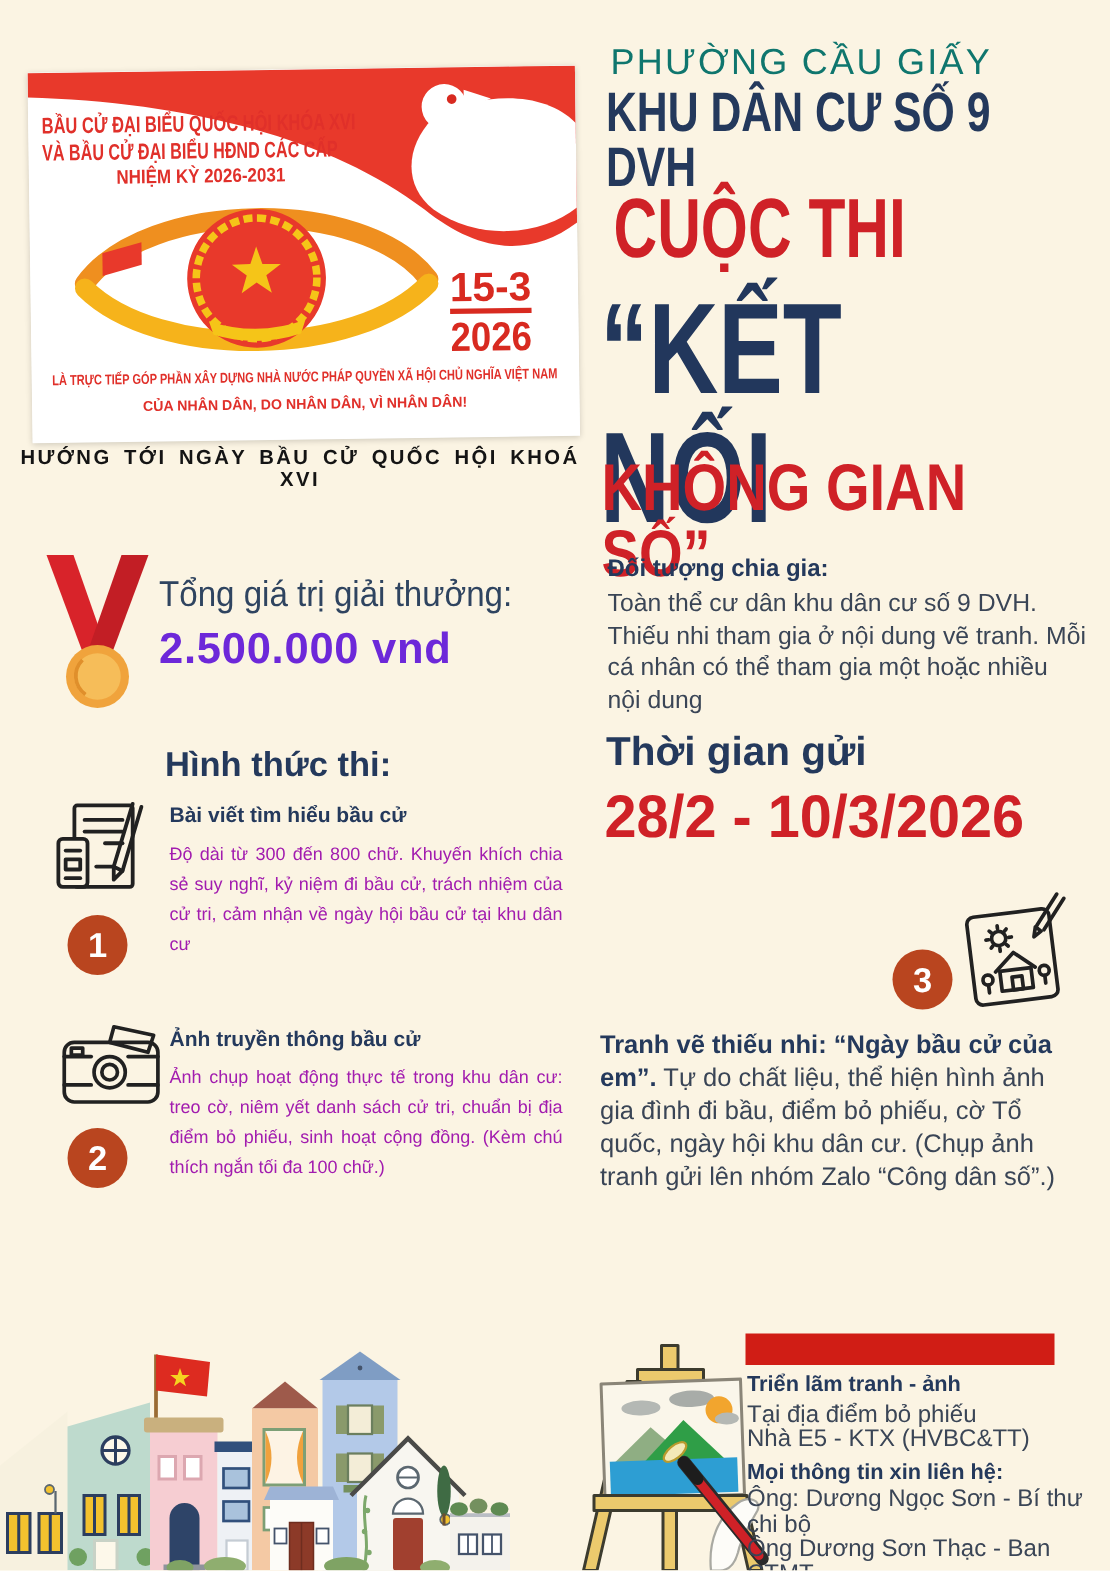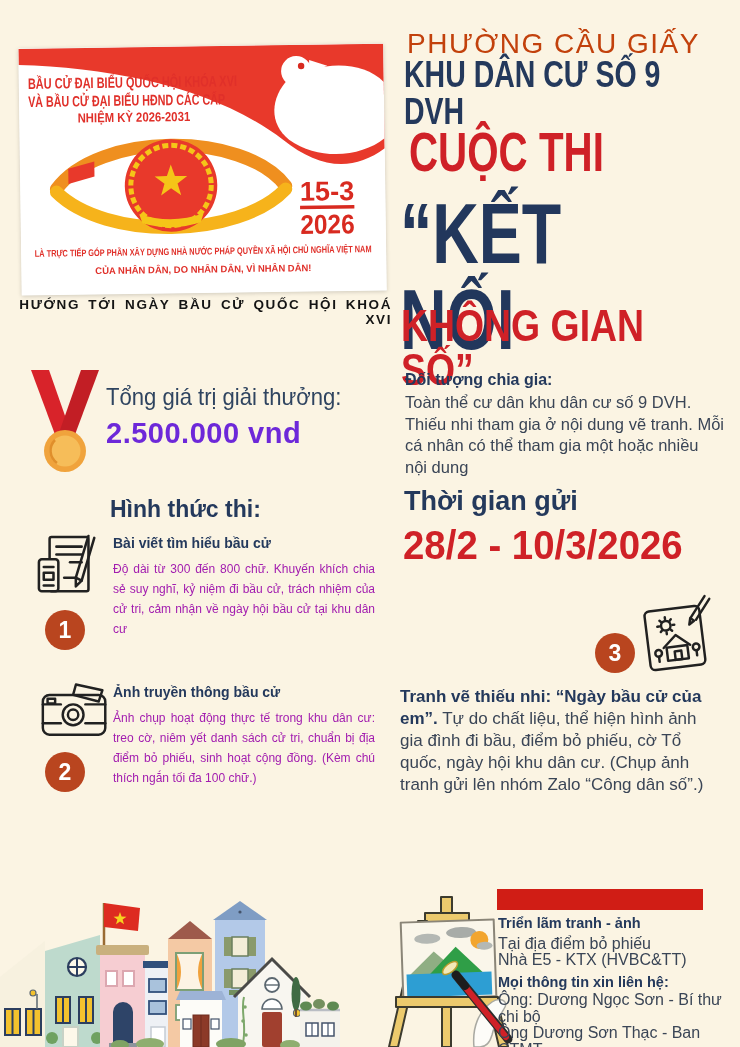--- a/index.html
+++ b/index.html
@@ -4,24 +4,24 @@
 <style>
   html,body{margin:0;padding:0;}
   .canvas{
     position:relative;width:740px;height:1047px;overflow:hidden;
     background:#fbf4e3;font-family:"Liberation Sans",sans-serif;
   }
   .abs{position:absolute;}
   
   .election-poster{left:20px;top:46px;width:365px;height:247px;transform:rotate(-0.8deg);
     box-shadow:0 1px 4px rgba(0,0,0,.18);background:#fff;}
-  .poster-caption{left:8px;top:297px;width:384px;text-align:right;font-size:13.5px;font-weight:bold;
+  .poster-caption{left:8px;top:297px;width:384px;text-align:center;font-size:13.5px;font-weight:bold;
     color:#141414;letter-spacing:1.6px;word-spacing:3px;}
   
-  .ward{left:407px;top:28px;font-size:28px;letter-spacing:1.5px;color:#c2410c;}
+  .ward{left:407px;top:28px;font-size:24px;letter-spacing:1.5px;color:#0f766e;}
   .unit{left:404px;top:56px;font-size:37px;font-weight:bold;color:#24395c;
     transform:scaleX(0.77);transform-origin:0 0;letter-spacing:0;line-height:1;}
   .contest-label{left:409px;top:124px;font-size:56px;font-weight:bold;color:#cf2127;
     transform:scaleX(0.72);transform-origin:0 0;line-height:1;}
   .contest-name1{left:400px;top:190px;font-size:86px;font-weight:bold;color:#22375c;
     transform:scaleX(0.75);transform-origin:0 0;line-height:1;}
   .contest-name2{left:401px;top:304px;font-size:44px;font-weight:bold;color:#cf2127;
     transform:scaleX(0.85);transform-origin:0 0;line-height:1;}
   
   .medal{left:27px;top:370px;}

